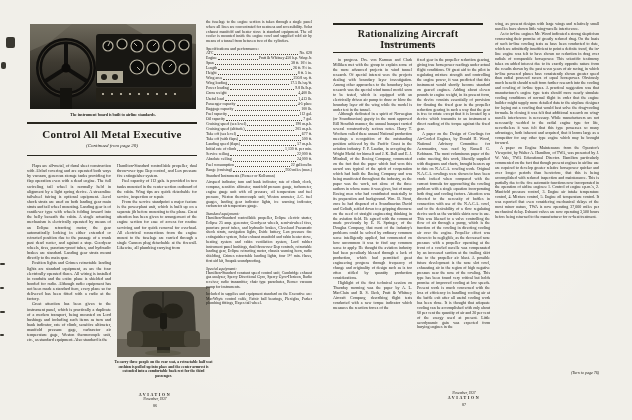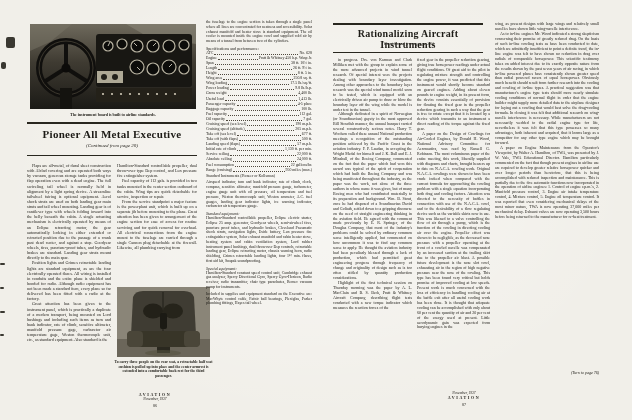--- a/index.html
+++ b/index.html
@@ -125,21 +125,21 @@
           <line x1="36" y1="44" x2="14" y2="58"></line>
           <line x1="36" y1="44" x2="58" y2="58"></line>
         </g>
         <circle cx="36" cy="44" r="4.5" fill="#0c0b09"></circle>
         <rect x="30" y="64" width="12" height="21" fill="#14130f"></rect>
       </svg>
     </figure>
     <div class="abs caption" style="left:30px; top:112px; width:166px;">The instrument board is built to airline standards.</div>
 
     <div class="abs rule rule-thick" style="left:27px; top:122px; width:170px;"></div>
-    <h1 class="abs art-title t-left" style="left:27px; top:128px; width:170px;">Pioneer All Metal Executive</h1>
+    <h1 class="abs art-title t-left" style="left:27px; top:128px; width:170px;">Control All Metal Executive</h1>
     <div class="abs subtitle" style="left:27px; top:143px; width:170px;">(Continued from page 20)</div>
     <div class="abs rule rule-thin" style="left:27px; top:155px; width:170px;"></div>
 
     <div class="abs col col-l" style="left:27px; top:163px; width:84px; height:234px;">
         <p class="para">Flaps are all-metal, of dural sheet construction with Alclad covering and are operated both ways by vacuum, generous storage tanks providing for flap operation even with a dead engine. The full swiveling tail wheel is normally held in alignment by a light spring device. A streamline tailwheel fairing is optional equipment. Aerol shock struts are used on both landing gear main struts and tail wheel mounting. Landing gear is of cantilever type with wheels folding inward into the belly beneath the cabin. A single actuating mechanism is electrically operated by means of an Eclipse retracting motor, the gear automatically locking in either extended or retracted position due to the passage of a crank past dead center, and against a stop. Goodyear wheels, tires, puncture-proof tubes, and hydraulic brakes are standard. Landing gear struts mount directly to the main spar.</p>
         <p class="para">Position lights and Grimes retractable landing lights are standard equipment, as are the four electrically operated flares. All wiring is installed in conduits and the entire plane is shielded and bonded for radio. Although radio equipment has not been made a standard item, every plane so far delivered has been fitted with a radio at the factory.</p>
         <p class="para">Great attention has been given to the instrument panel, which is practically a duplicate of a modern transport, being mounted on Lord bushings and including such items as turn and bank indicator, rate of climb, sensitive altimeter, manifold pressure gage, carburetor air temperature gage, Weston thermocouple unit, etc., as standard equipment. Also standard is the</p>
       </div>
 
     <div class="abs col col-l noindent-first" style="left:117px; top:163px; width:80px; height:122px;">

